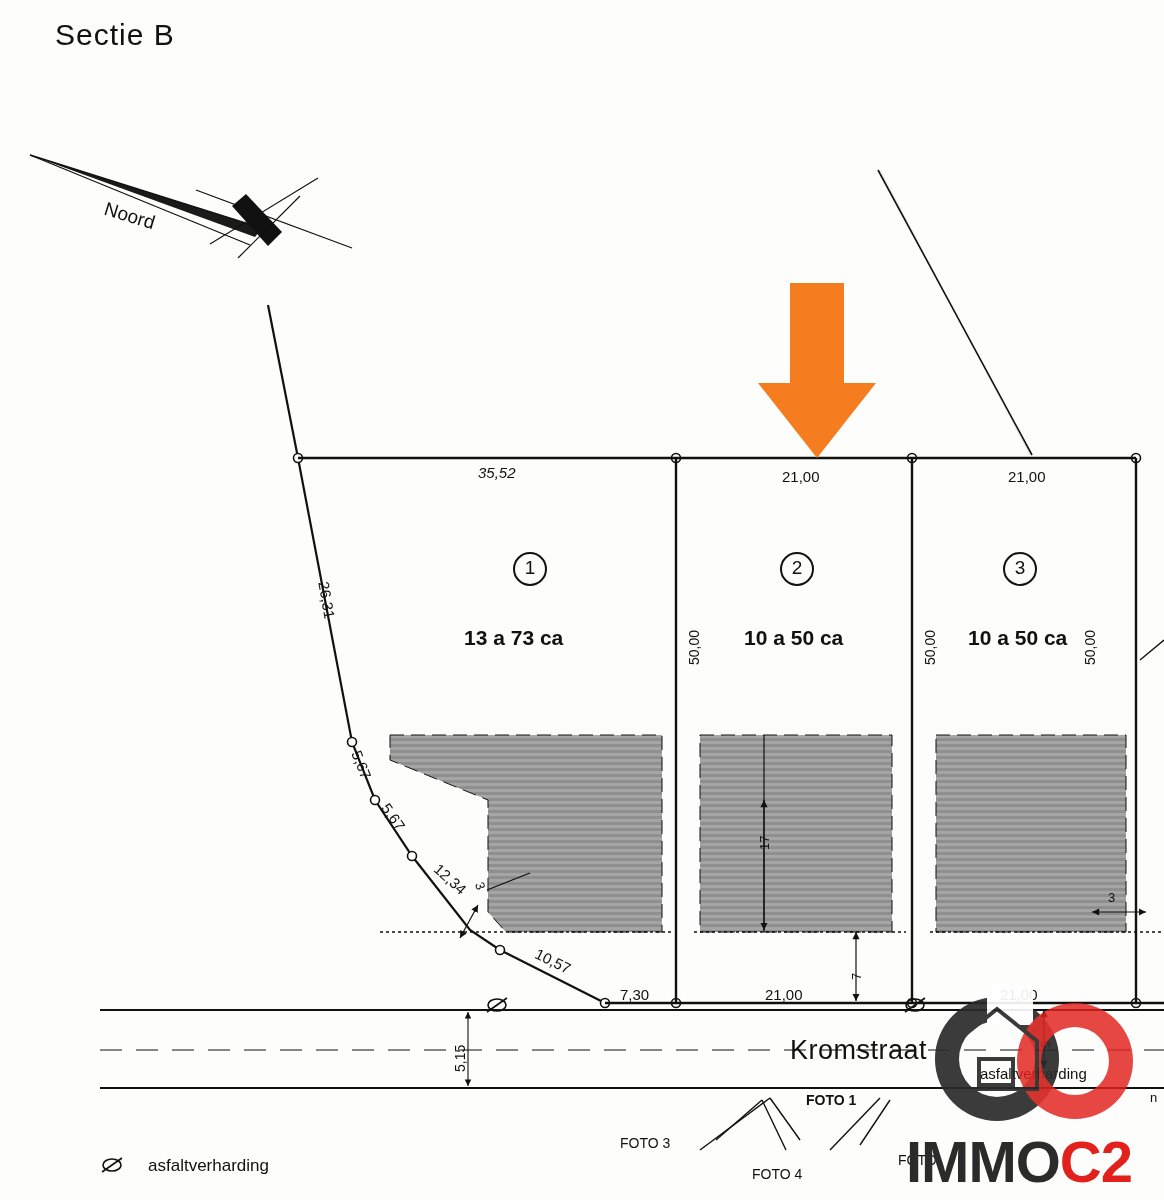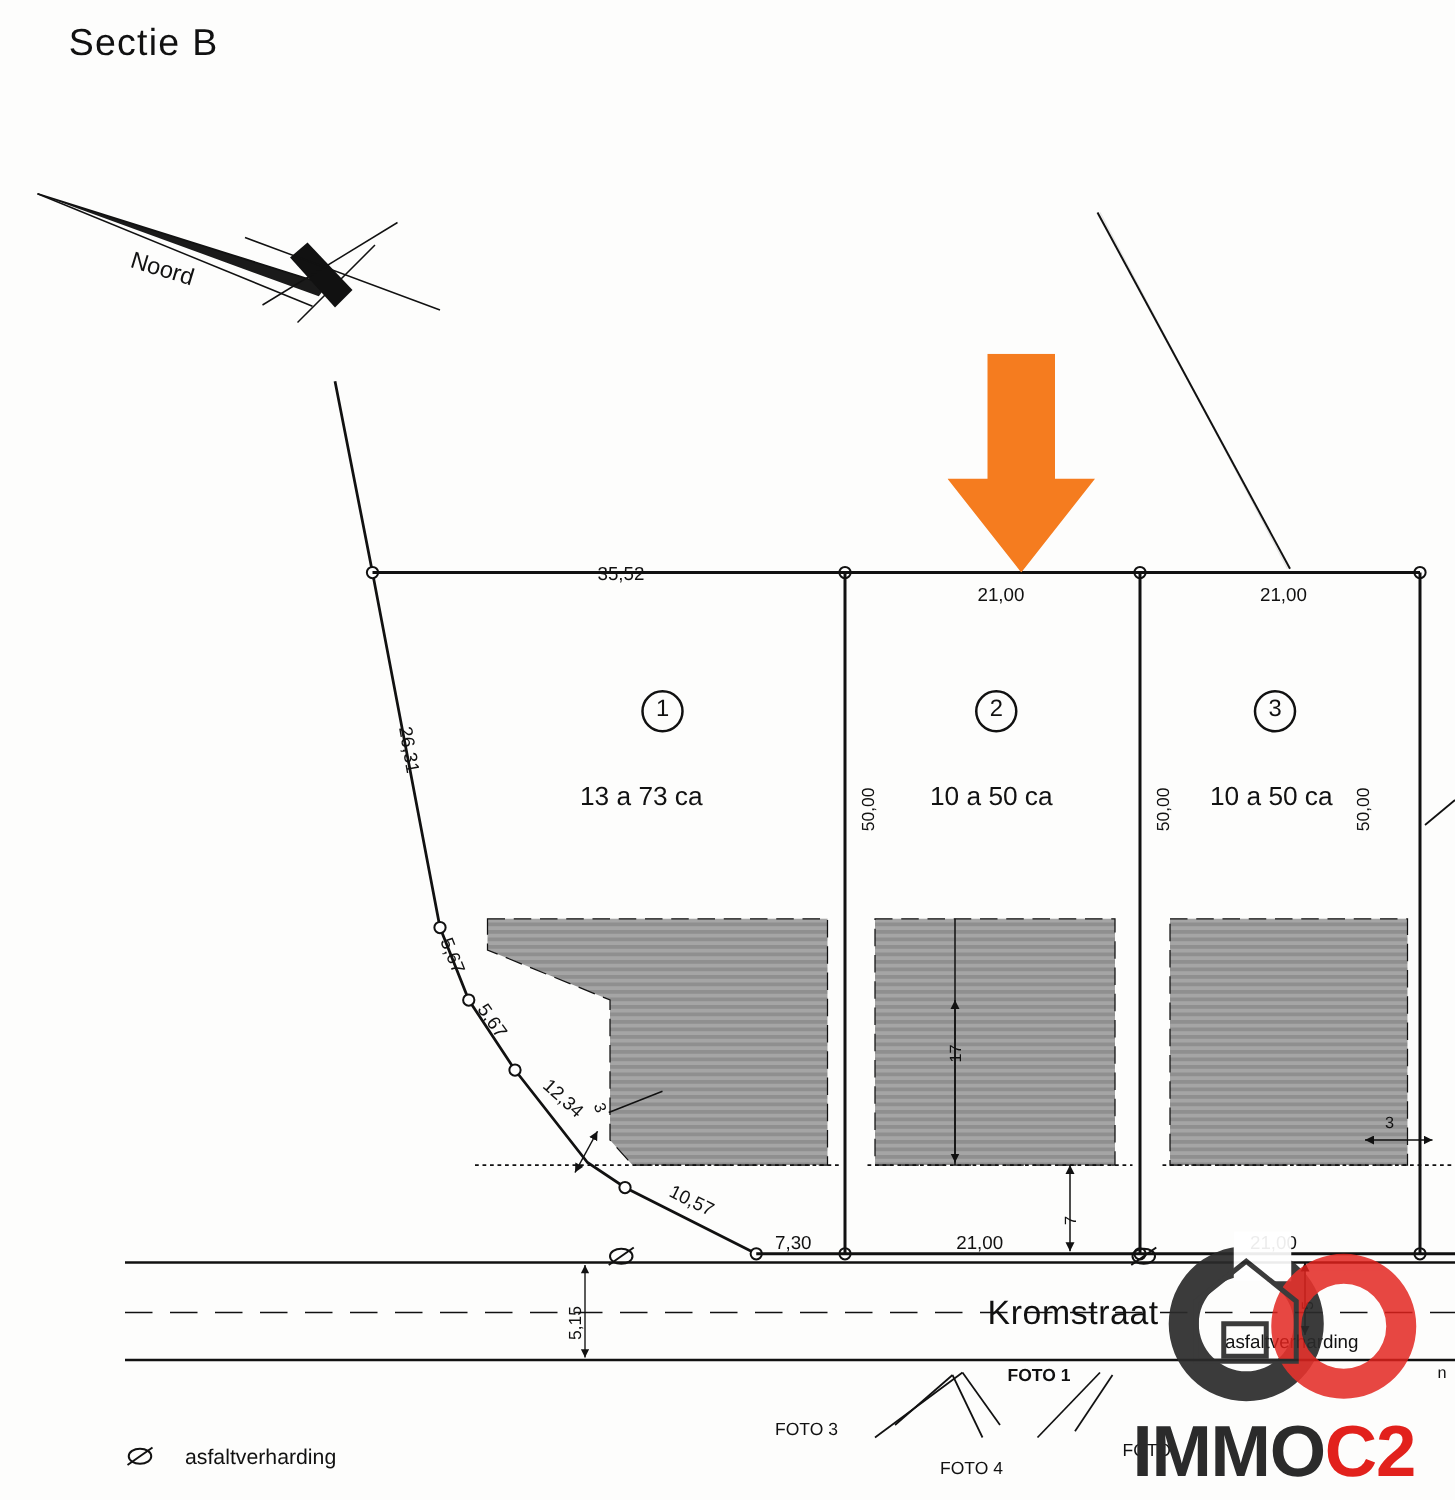--- a/index.html
+++ b/index.html
@@ -45,21 +45,21 @@
     border: 2px solid #111;
     border-radius: 50%;
     font-size: 19px;
     line-height: 27px;
     text-align: center;
     color: #111;
     background: transparent;
   }
   .area-label {
     font-size: 21px;
-    font-weight: normal;
+    font-weight: bold;
     color: #111;
     white-space: nowrap;
   }
   .dim {
     font-size: 15px;
     color: #111;
     white-space: nowrap;
   }
   .dim-v {
     font-size: 14px;
@@ -237,21 +237,21 @@
       <path d="M860,1145 L890,1100"></path>
     </g>
   </svg>
 
   <div class="abs" id="section-title">Sectie B</div>
 
   <div class="abs" id="north-label">Noord</div>
 
   <div class="abs circle-num" style="left:513px; top:552px;">1</div>
   <div class="abs area-label" style="left:464px; top:626px;">13 a 73 ca</div>
-  <div class="abs dim" style="left:478px; top:451px;">35,52</div>
+  <div class="abs dim" style="left:478px; top:464px;font-style:italic;">35,52</div>
   <div class="abs dim" style="left:620px; top:986px;">7,30</div>
 
   <div class="abs circle-num" style="left:780px; top:552px;">2</div>
   <div class="abs area-label" style="left:744px; top:626px;">10 a 50 ca</div>
   <div class="abs dim" style="left:782px; top:468px;">21,00</div>
   <div class="abs dim" style="left:765px; top:986px;">21,00</div>
   <div class="abs dim-v" style="left:686px; top:665px;">50,00</div>
   <div class="abs dim-v" style="left:757px; top:850px; font-size:13px;">17</div>
   <div class="abs dim-v" style="left:849px; top:980px; font-size:13px;">7</div>
 

